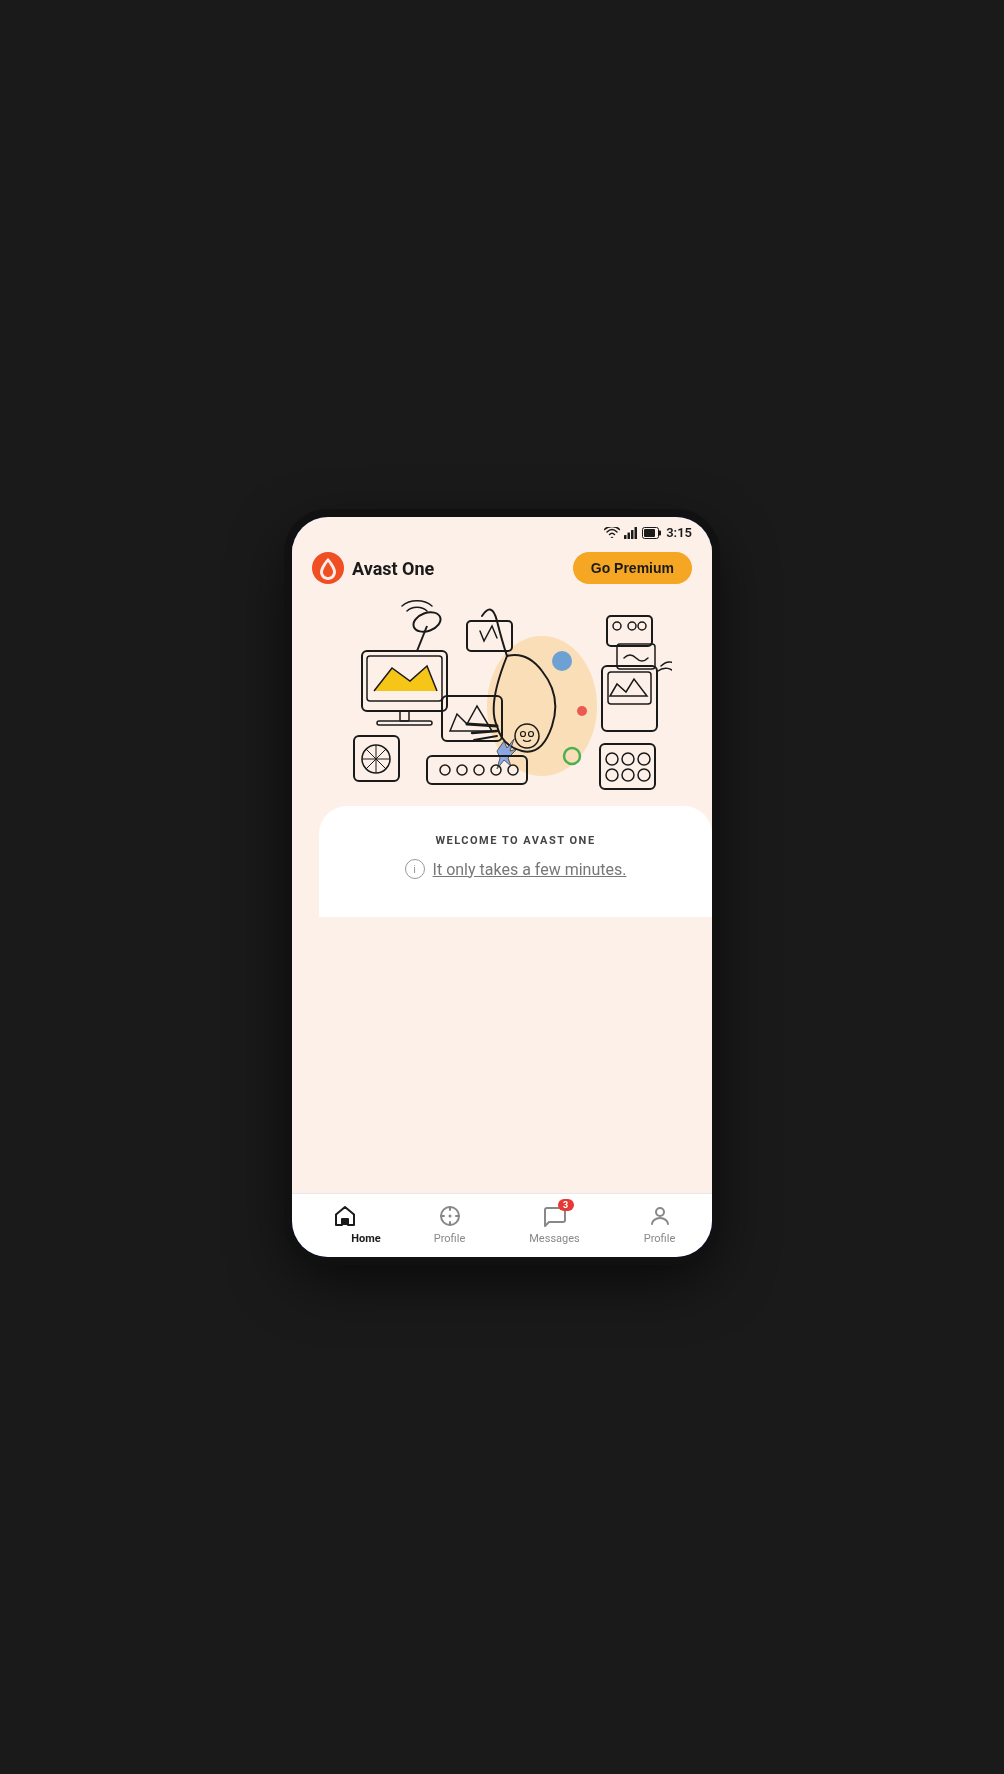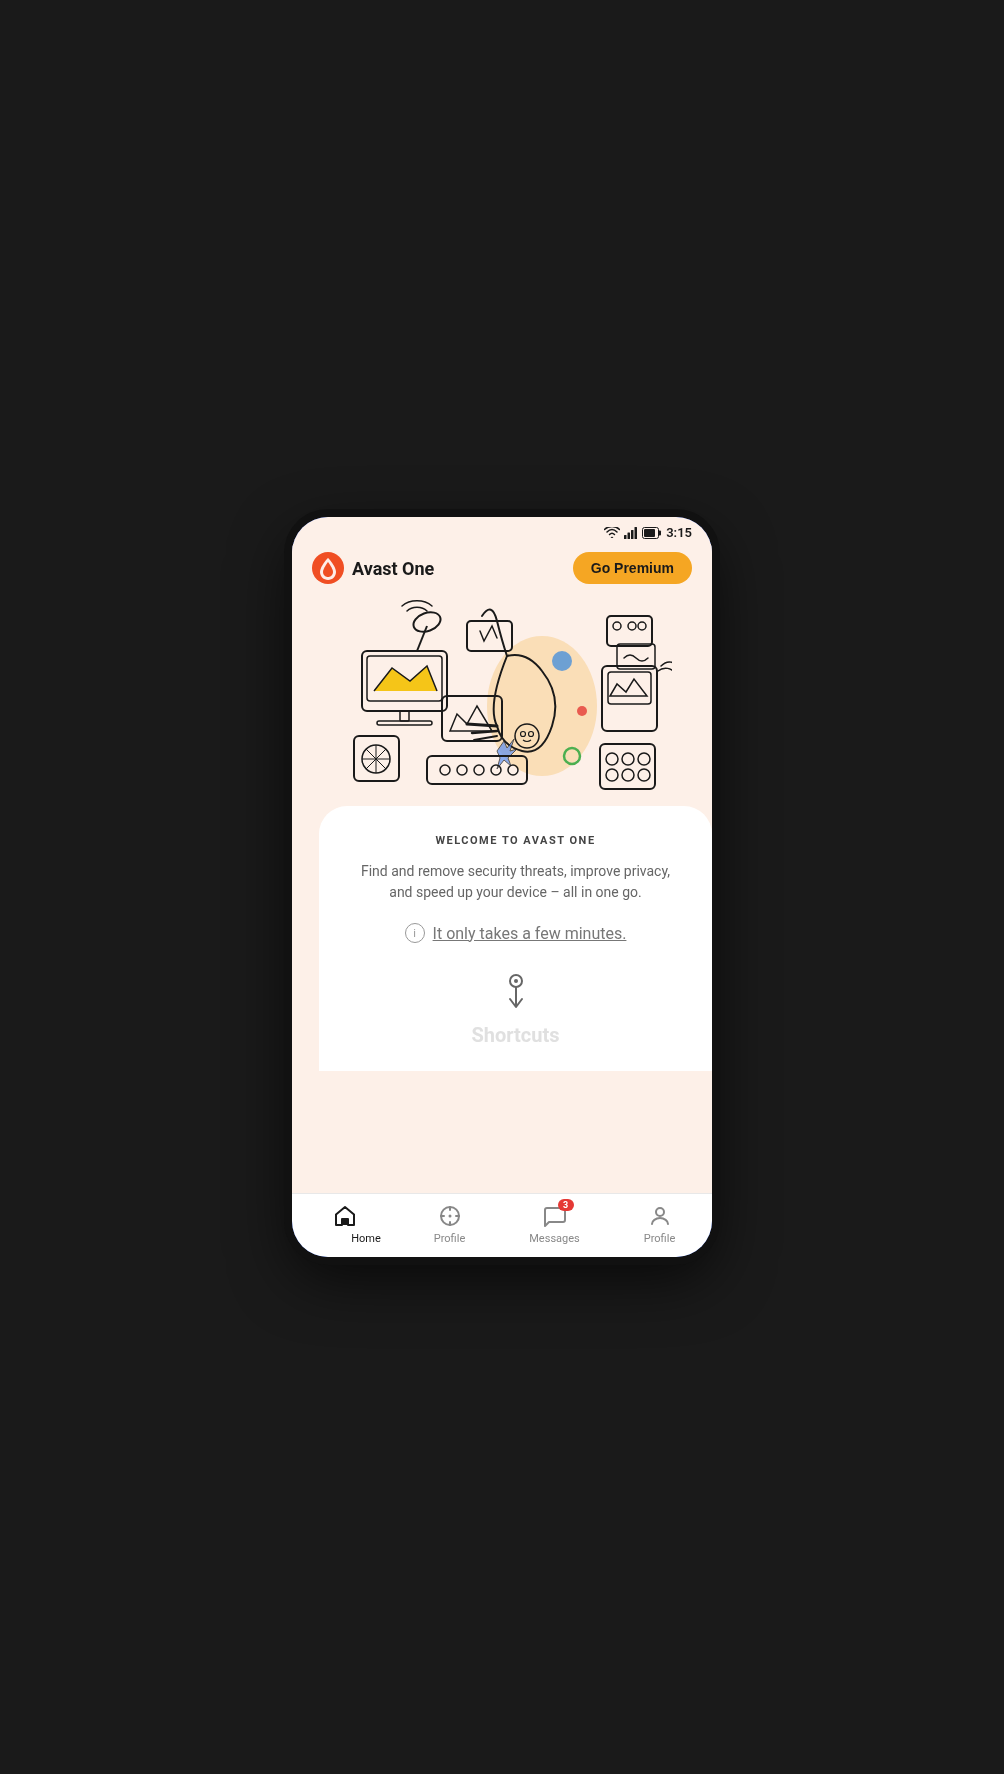--- a/index.html
+++ b/index.html
@@ -206,21 +206,21 @@
       align-items: center;
       justify-content: center;
       position: relative;
     }
     .nav-label {
       font-size: 11px;
       color: #888;
     }
     .nav-label.active {
       color: #1a1a1a;
-      font-weight: 400;
+      font-weight: 700;
       padding-left: 43px;
     }
     .message-badge {
       position: absolute;
       top: -4px;
       right: -6px;
       background: #e53935;
       color: #fff;
       font-size: 9px;
       font-weight: 700;
@@ -358,39 +358,27 @@
 
         <rect x="285" y="48" width="38" height="25" rx="3" fill="none" stroke="#1a1a1a" stroke-width="1.5"></rect>
         <path d="M292 62 Q298 56 304 62 Q310 68 316 62" fill="none" stroke="#1a1a1a" stroke-width="1.5" stroke-linecap="round"></path>
       </svg>
     </div>
 
     <div class="content-area">
       <p class="welcome-label">WELCOME TO AVAST ONE</p>
 
 
-      <p class="sub-description">Find and remove security threats, improve privacy, and speed up your device – all in one go.</p>
 
 
       <div class="info-row">
         <div class="info-icon">i</div>
         <span class="info-text">It only takes a few minutes.</span>
       </div>
 
-      <div class="shortcuts-peek">
-        <div class="shortcuts-icon-area">
-          <svg width="32" height="50" viewBox="0 0 32 50" fill="none">
-            <circle cx="16" cy="12" r="6" stroke="#666" stroke-width="2" fill="none"></circle>
-            <circle cx="16" cy="12" r="2" fill="#666"></circle>
-            <line x1="16" y1="18" x2="16" y2="38" stroke="#666" stroke-width="2"></line>
-            <path d="M10 30 L16 38 L22 30" fill="none" stroke="#666" stroke-width="2" stroke-linecap="round" stroke-linejoin="round"></path>
-          </svg>
-        </div>
-        <p class="shortcuts-label">Shortcuts</p>
-      </div>
     </div>
   </div>
 
   <div class="bottom-nav">
 
     <div class="nav-item">
       <div class="nav-icon">
         <svg width="24" height="24" viewBox="0 0 24 24" fill="none">
           <path d="M3 10.5L12 3L21 10.5V21H15V15H9V21H3V10.5Z" stroke="#1a1a1a" stroke-width="2" fill="none" stroke-linejoin="round"></path>
           <rect x="9" y="15" width="6" height="6" fill="#1a1a1a" rx="1"></rect>

